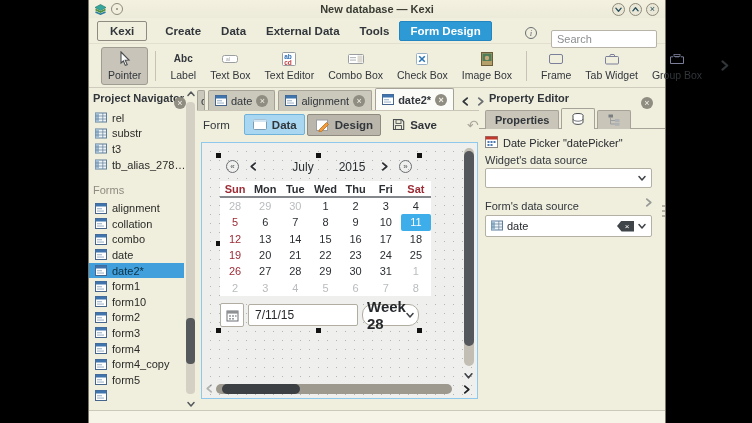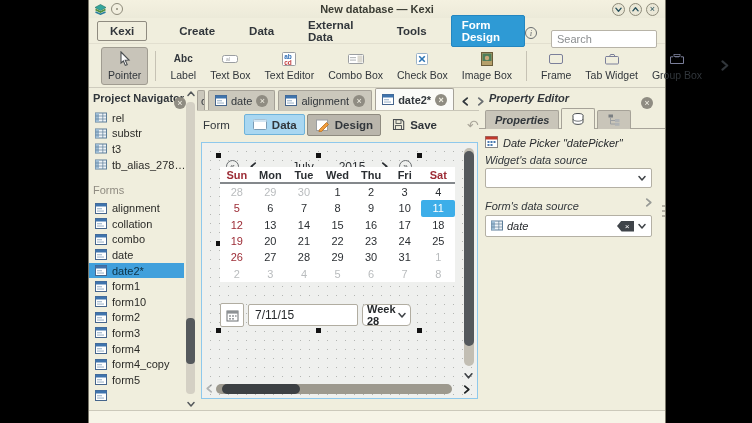--- a/index.html
+++ b/index.html
@@ -95,50 +95,50 @@
             background-image:radial-gradient(circle,#b3b5b2 0.8px,transparent 0.9px);
             background-size:9px 9px; background-position:4px 4px; }
 
   
   #datepicker { position:absolute; left:16px; top:12px; width:202px; height:176px; }
   .handle { position:absolute; width:5px; height:5px; background:#121212; }
   #cal-header { position:absolute; left:0; top:2px; width:100%; height:20px; }
   .circ-nav { position:absolute; width:13px; height:13px; border:1px solid #6a6e71; border-radius:50%;
               display:flex; align-items:center; justify-content:center; font-size:8px; color:#4a4e51; top:3px; }
   .cal-month { position:absolute; top:3px; font-size:12px; color:#2a2e32; }
-  #cal-grid { position:absolute; left:2px; top:12px; width:235px; background:#fff; }
+  #cal-grid { position:absolute; left:2px; top:26px; width:211px; background:#fff; }
   .cal-row { display:flex; height:16.3px; }
   .cal-row.dayhdr { height:17px; border-bottom:2px solid #84888c; }
   .cal-cell { flex:1; display:flex; align-items:center; justify-content:center; font-size:11px; color:#2b2f33; }
   .cal-cell.hdr { font-weight:bold; }
   .cal-cell.wk { color:#9c2b35; font-weight:bold; }
   .cal-cell.sun { color:#9c2b35; }
   .cal-cell.out { color:#b9bcbe; }
   .cal-cell.sel { background:#3daee9; color:#fff; border-radius:2px; }
   #cal-entry { position:absolute; left:0; top:148px; width:100%; height:24px; }
   #cal-datebtn { position:absolute; left:2px; top:0; width:24px; height:24px; background:#fff;
                  border:1px solid #b1ada1; border-radius:2px; display:flex; align-items:center; justify-content:center; }
   #cal-dateinput { position:absolute; left:30px; top:1px; width:110px; height:22px; background:#fff;
                    border:1px solid #b1ada1; border-radius:2px; font-size:12px; color:#26292c; padding-left:6px;
                    font-family:"Liberation Sans",sans-serif; }
-  #cal-weeksel { position:absolute; left:144px; top:1px; width:49px; height:22px; background:#fff;
-                 border:1px solid #b1ada1; border-radius:4px; display:flex; align-items:center;
-                 justify-content:space-between; padding:0 4px; font-size:11px; font-weight:bold; color:#26292c; }
+  #cal-weeksel { position:absolute; left:144px; top:1px; width:57px; height:22px; background:#fff;
+                 border:1px solid #b1ada1; border-radius:10px; display:flex; align-items:center;
+                 justify-content:space-between; padding:0 4px; font-size:15px; font-weight:bold; color:#26292c; }
 
   
   #vscroll { position:absolute; right:3px; top:5px; width:10px; height:218px; background:#c2beb3; border-radius:5px; }
   #vthumb { position:absolute; left:0; top:3px; width:10px; height:195px; background:#54585c; border-radius:5px; }
   #vchev { position:absolute; right:4px; top:228px; }
   #hscroll { position:absolute; left:14px; bottom:4px; height:10px; width:236px; background:#9d998e; border-radius:5px; }
   #hthumb { position:absolute; left:6px; top:0; width:78px; height:10px; background:#3c4043; border-radius:5px; }
   #hchev-l { position:absolute; left:3px; bottom:5px; opacity:.35; }
   #hchev-r { position:absolute; right:6px; bottom:4px; }
 
   
-  #props { position:absolute; left:390px; top:0; width:186px; bottom:0;font-style:italic; }
+  #props { position:absolute; left:390px; top:0; width:186px; bottom:0; }
   #props-header { display:flex; align-items:center; height:20px; padding-left:10px; }
   #props-title { font-size:11px; font-weight:bold; color:#31363b; }
   #props-close { position:absolute; right:12px; top:4px; }
   #props-tabs { position:absolute; left:6px; top:20px; right:0; height:21px; display:flex; align-items:flex-end; }
   #props-tabline { position:absolute; left:0; top:40px; right:0; height:1px; background:#a8a49a; }
   .ptab { display:flex; align-items:center; height:19px; padding:0 9px; background:#c9c5b9;
           border:1px solid #a6a298; border-bottom:none; border-radius:2px 2px 0 0; margin-right:2px;
           font-size:11px; font-weight:bold; color:#31363b; position:relative; z-index:2; }
   .ptab.active { background:#f0eedd; height:21px; }
   #props-caption { position:absolute; left:6px; top:47px; display:flex; align-items:center; gap:5px;
@@ -184,21 +184,21 @@
             <path d="M2.5 1 L6 4 L2.5 7" fill="none" stroke="#27505c" stroke-width="1.5" stroke-linecap="round" stroke-linejoin="round"></path>
           </svg>
         </span>
         <span class="winbtn">
           <span style="font-size:9px;line-height:1;">×</span>
         </span>
       </div>
   </div>
 
   <div id="menubar">
-    <span id="menu-items" style="display:flex;align-items:center;gap:14px;">
+    <span id="menu-items" style="display:flex;align-items:center;">
         <span class="menu-item outlined">Kexi</span>
         <span class="menu-item">Create</span>
         <span class="menu-item">Data</span>
         <span class="menu-item">External Data</span>
         <span class="menu-item">Tools</span>
         <span class="menu-item active">Form Design</span>
       </span>
     <span id="info-icon"><span class="info-circ">i</span></span>
     <input id="search-box" placeholder="Search" style="">
   </div>

